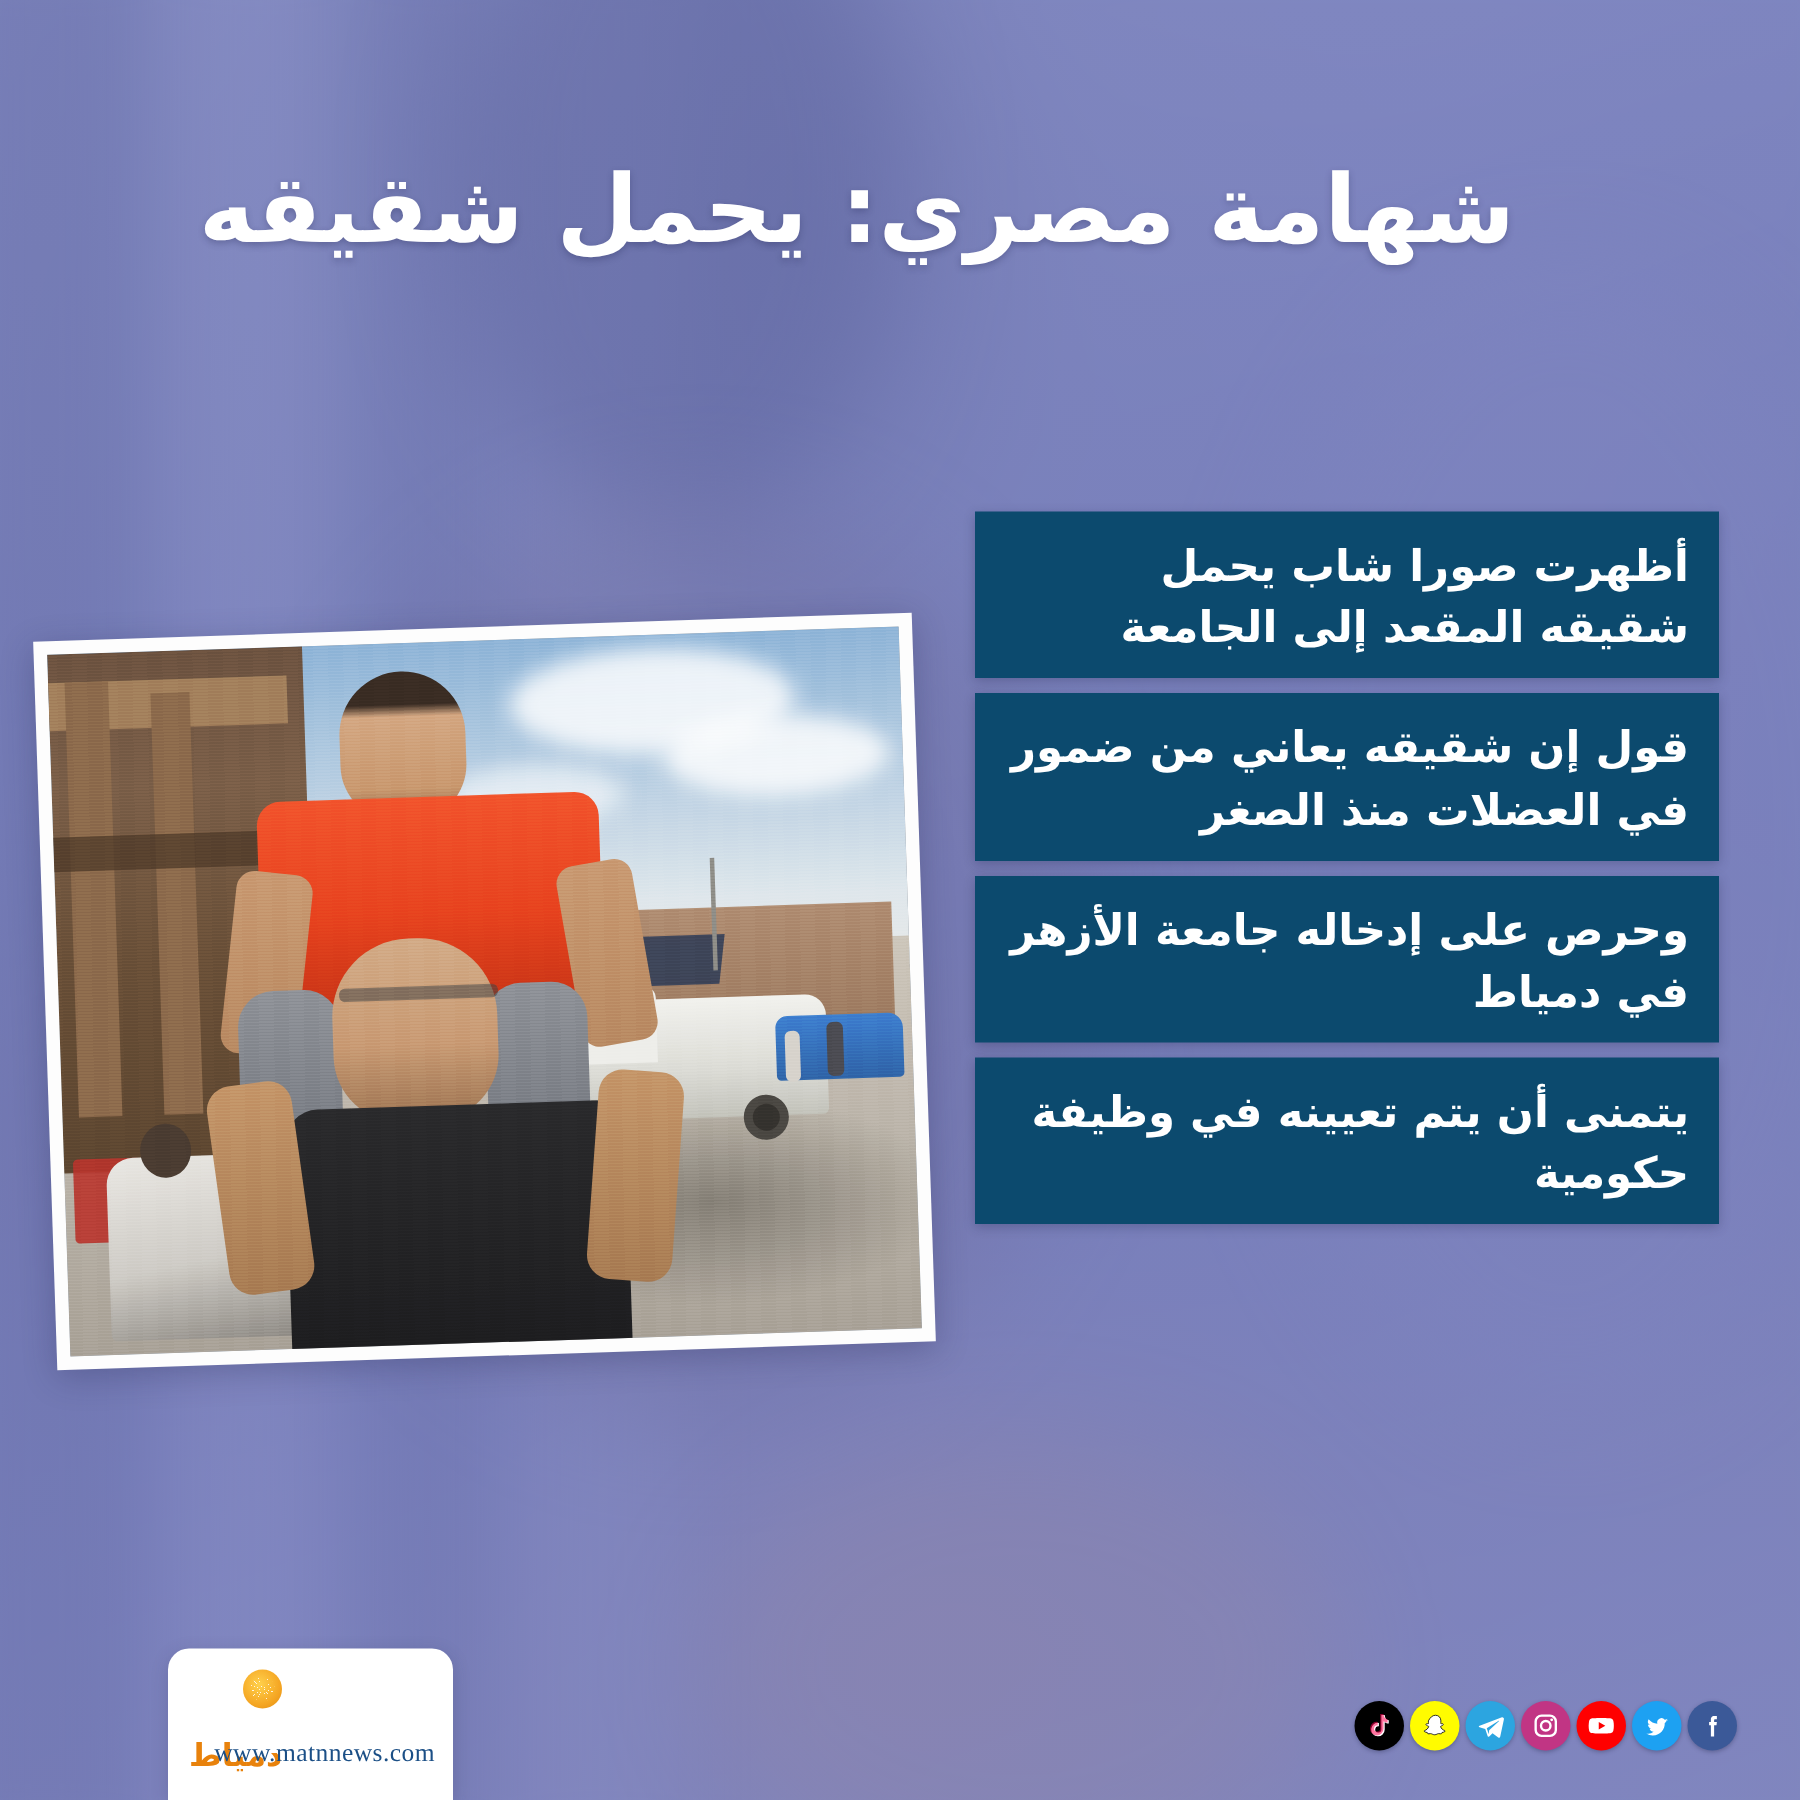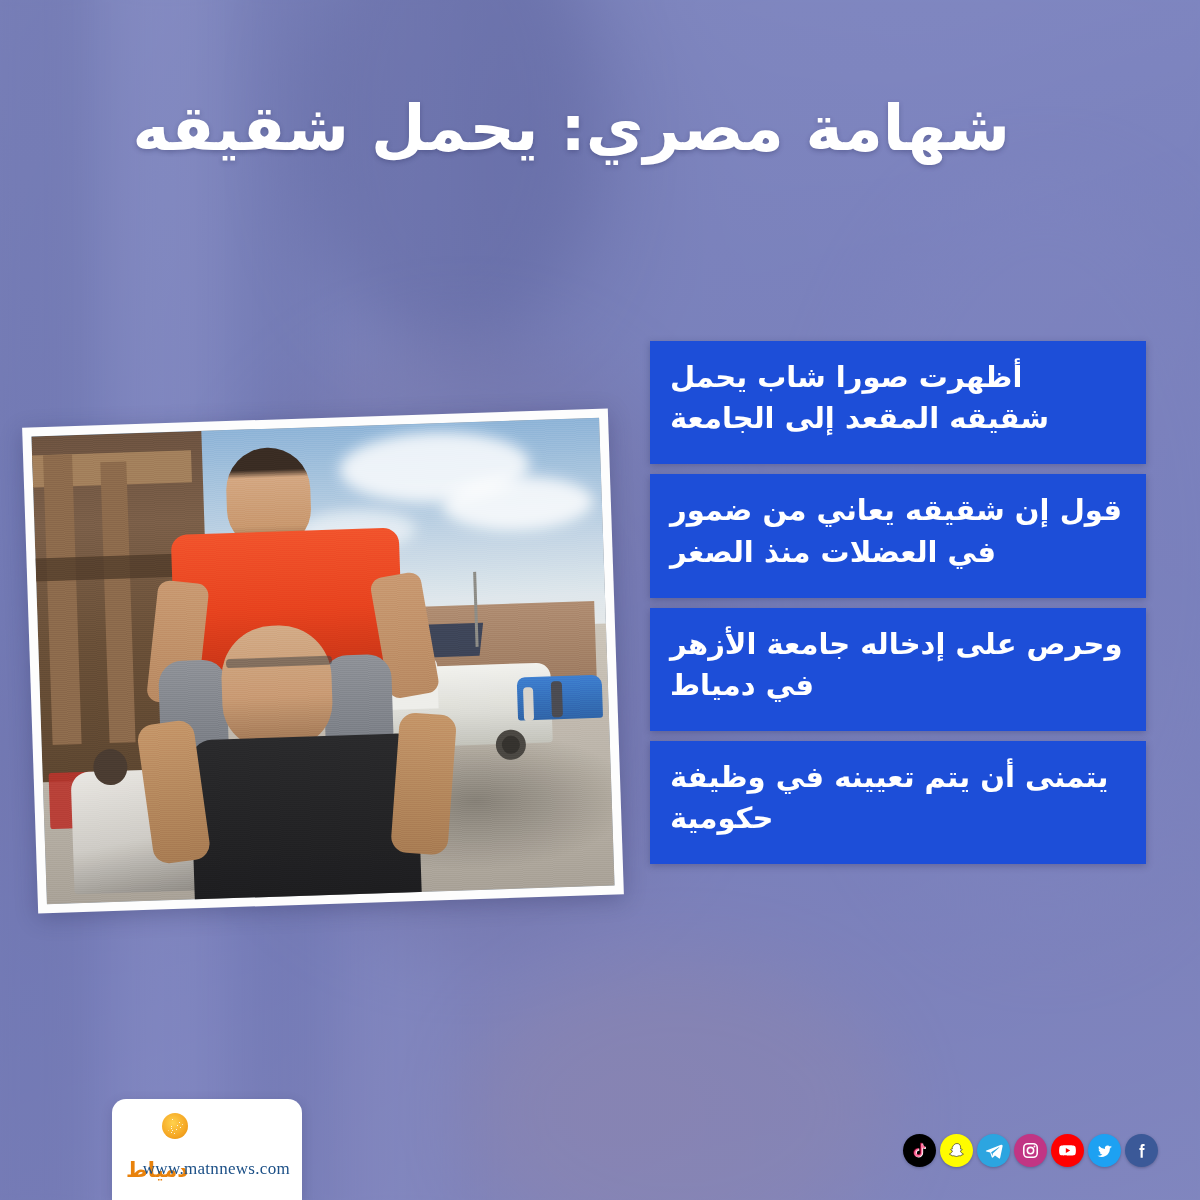--- a/index.html
+++ b/index.html
@@ -59,21 +59,21 @@
   .bg-blob.right { left: 830px; top: 180px;  width: 430px; height: 760px; background: rgba(128,134,192,.42); }
   .bg-tint {
     position: absolute;
     inset: 0;
     background: linear-gradient(180deg, rgba(127,134,193,.46) 0%, rgba(120,127,187,.50) 50%, rgba(124,130,190,.52) 100%);
   }
 
   
   .headline {
     position: absolute;
-    top: 47px;
+    top: 58px;
     right: 190px;
     width: 830px;
     text-align: center;
     color: #ffffff;
     font-size: 63px;
     font-weight: 700;
     line-height: 1.28;
     letter-spacing: 0;
     text-shadow: 0 2px 5px rgba(40,45,90,.32);
     direction: rtl;
@@ -231,26 +231,26 @@
   }
 
   
   .facts {
     position: absolute;
     left: 650px;
     top: 341px;
     width: 496px;
   }
   .fact-box {
-    background: #1d4ed8;
+    background: #0c4a6e;
     color: #ffffff;
-    padding: 16px 20px 25px;
+    padding: 16px 20px 13px;
     margin-bottom: 10px;
     box-sizing: border-box;
-    text-align: left;
+    text-align: right;
     direction: rtl;
     font-size: 29px;
     font-weight: 700;
     line-height: 1.42;
     box-shadow: 0 2px 7px rgba(35,40,80,.30);
   }
 
   
   .logo-card {
     position: absolute;

